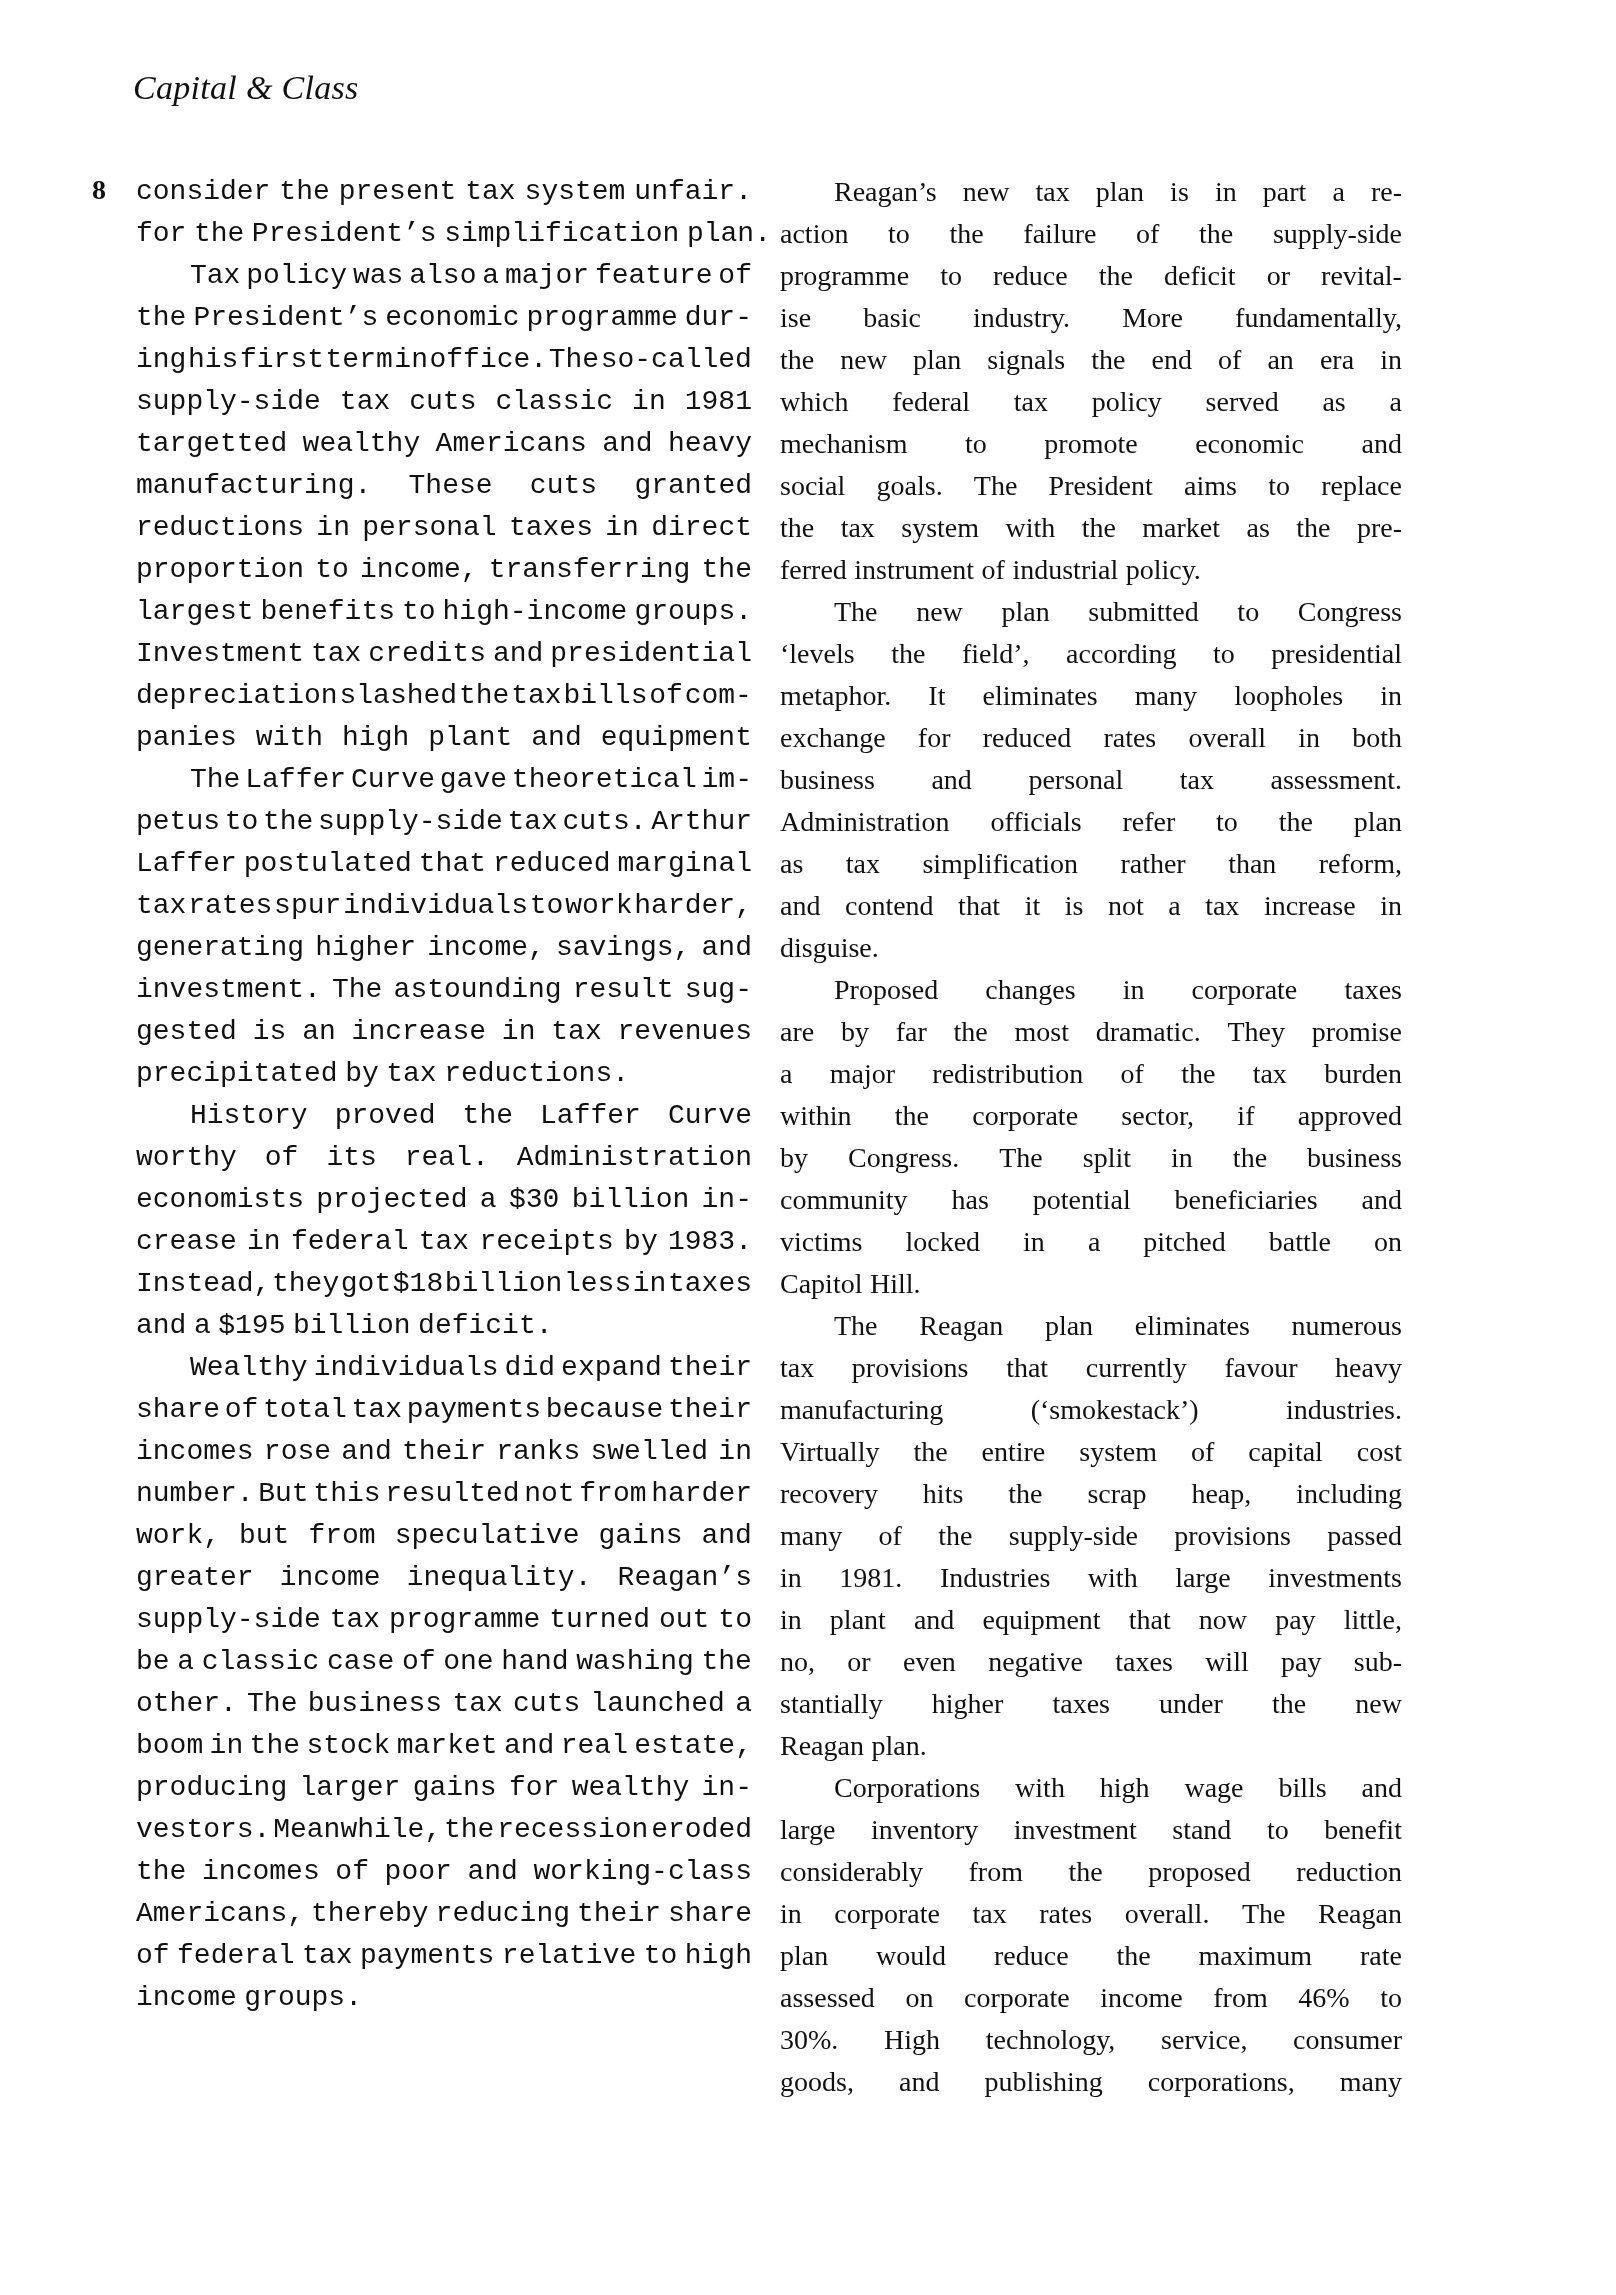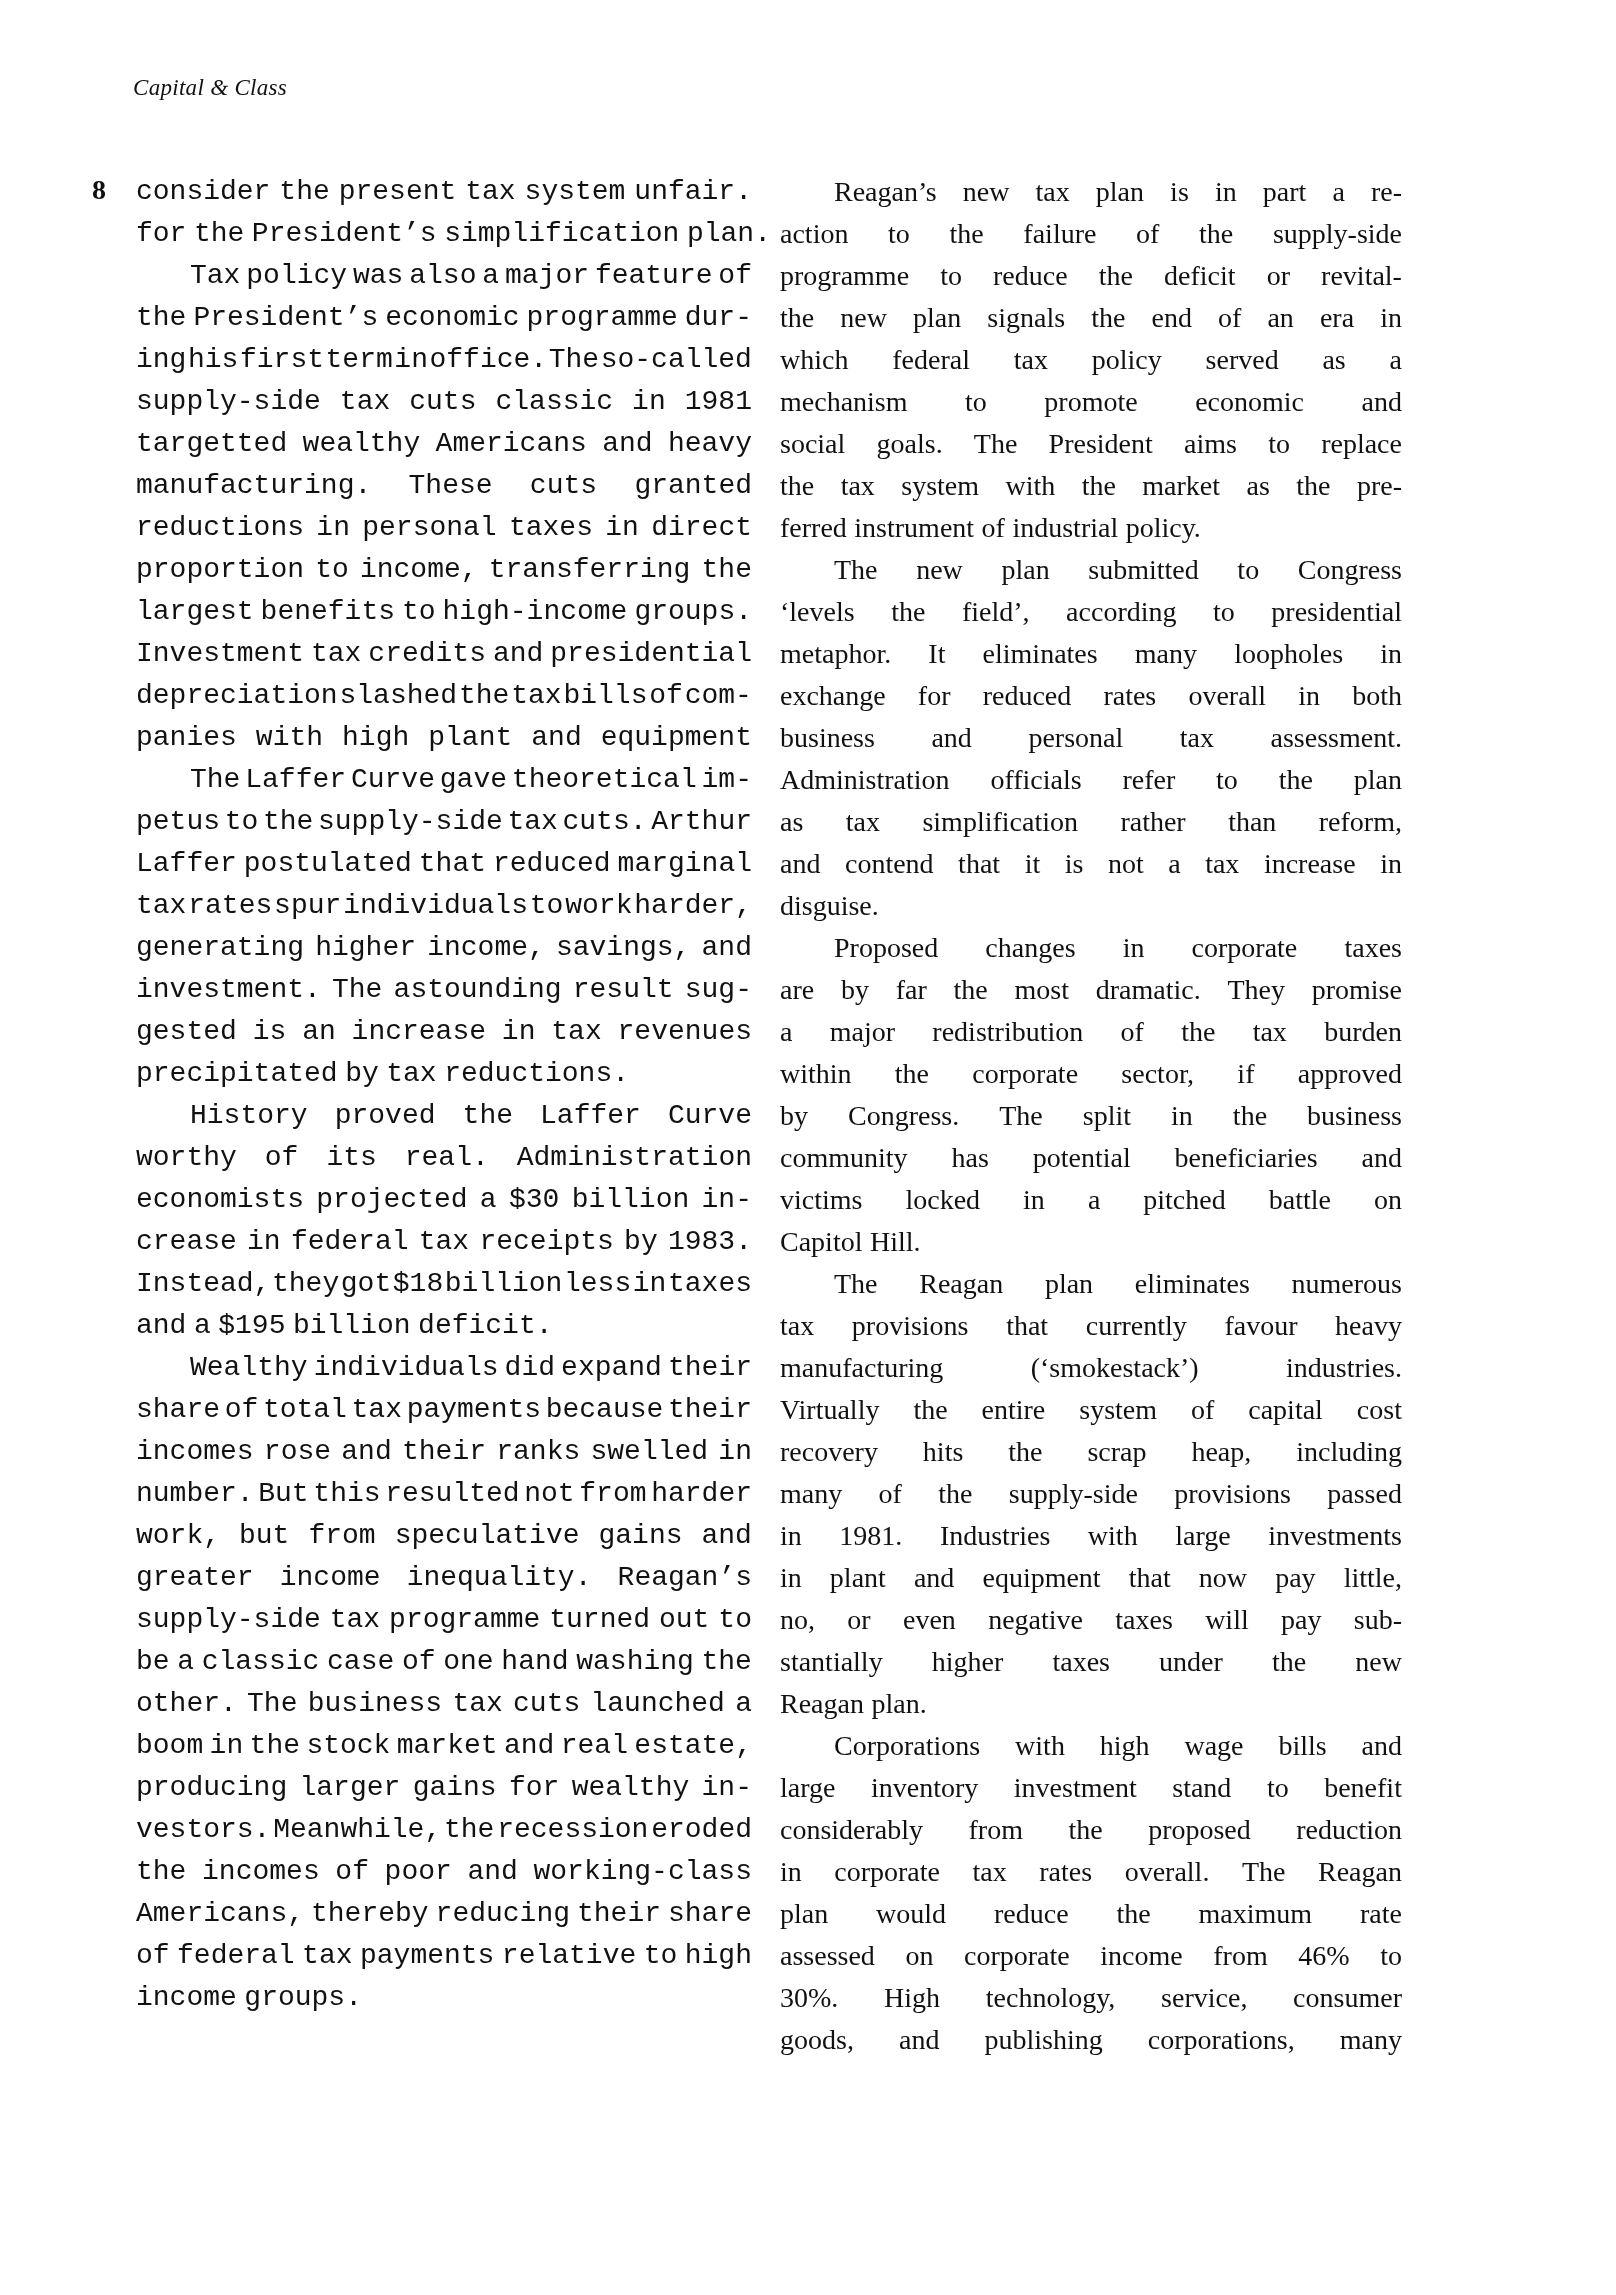--- a/index.html
+++ b/index.html
@@ -14,21 +14,21 @@
       overflow: hidden;
       color: #111111;
       font-family: "Liberation Serif", "DejaVu Serif", serif;
     }
     .running-head {
       position: absolute;
       left: 133px;
       top: 69px;
       font-family: "Liberation Serif", serif;
       font-style: italic;
-      font-size: 23px;
+      font-size: 34px;
       line-height: 37px;
       letter-spacing: 0.3px;
       white-space: nowrap;
     }
     .page-number {
       position: absolute;
       left: 92px;
       top: 171px;
       font-family: "Liberation Serif", serif;
       font-weight: bold;
@@ -461,20 +461,27 @@
     <div class="line j">
       <span>programme</span>
       <span>to</span>
       <span>reduce</span>
       <span>the</span>
       <span>deficit</span>
       <span>or</span>
       <span>revital-</span>
     </div>
     <div class="line j">
+      <span>ise</span>
+      <span>basic</span>
+      <span>industry.</span>
+      <span>More</span>
+      <span>fundamentally,</span>
+    </div>
+    <div class="line j">
       <span>the</span>
       <span>new</span>
       <span>plan</span>
       <span>signals</span>
       <span>the</span>
       <span>end</span>
       <span>of</span>
       <span>an</span>
       <span>era</span>
       <span>in</span>

